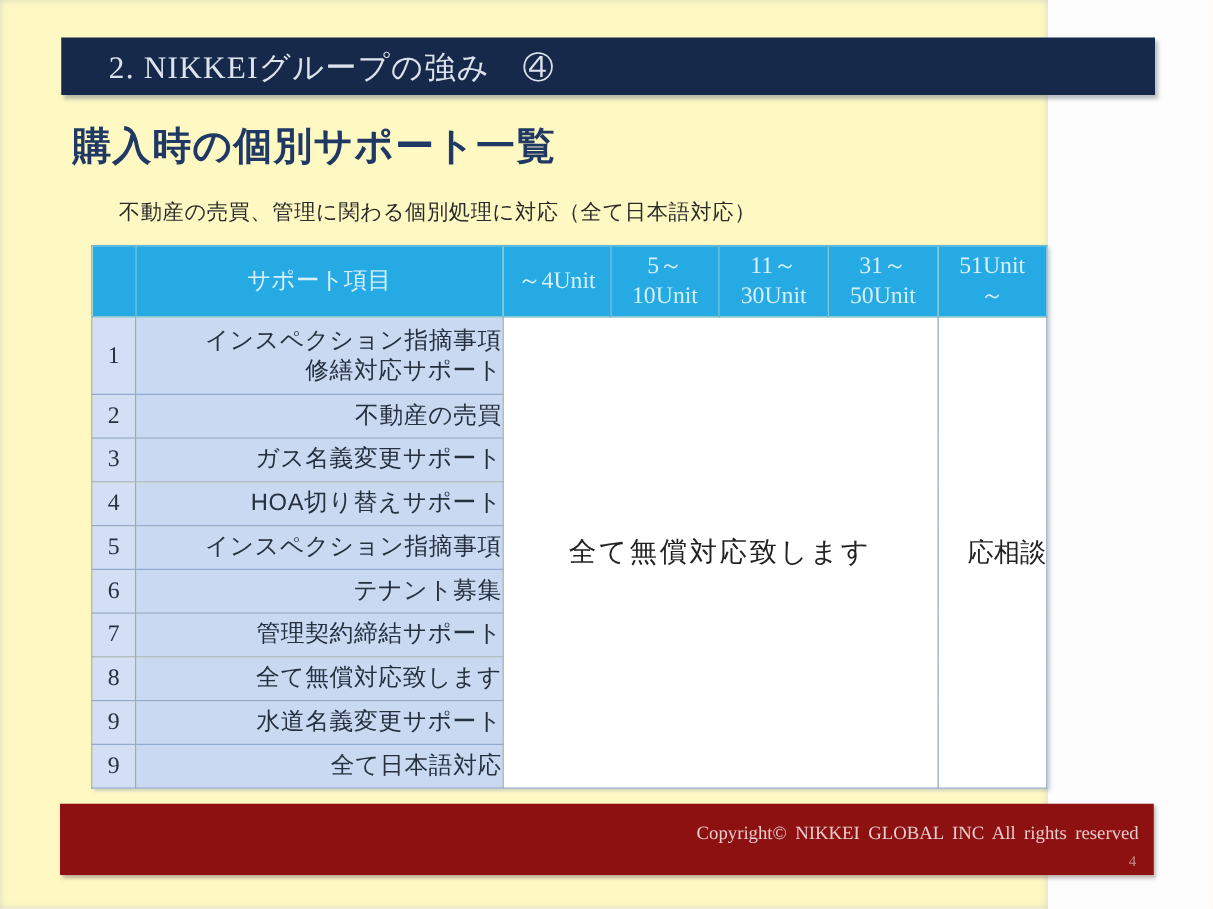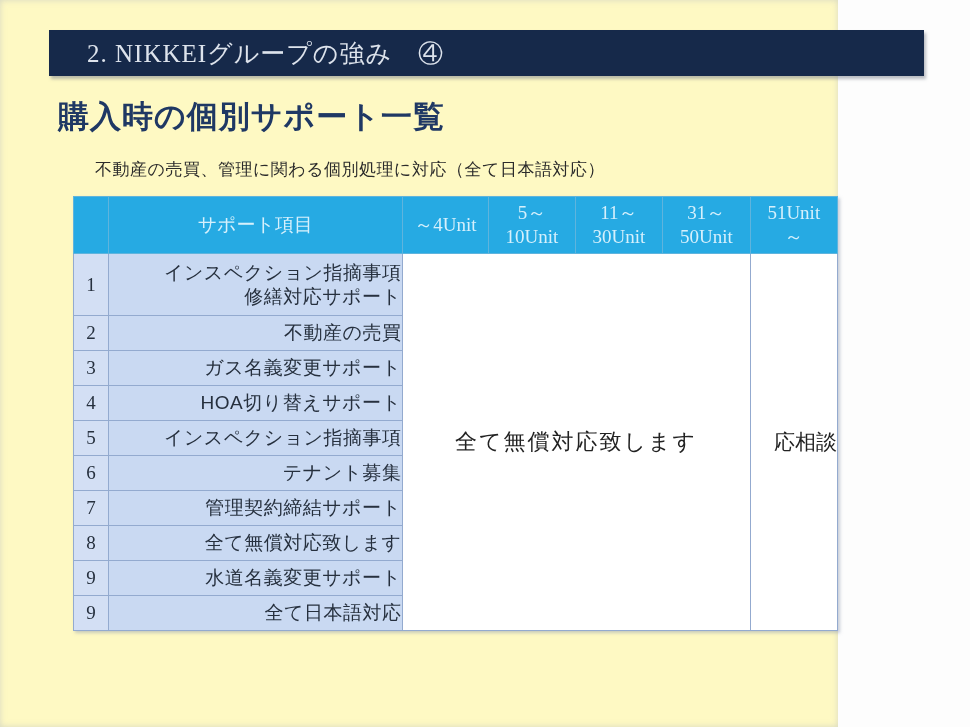--- a/index.html
+++ b/index.html
@@ -224,14 +224,18 @@
       <td class="cell-no">9</td>
       <td class="cell-item">水道名義変更サポート</td>
     </tr>
     <tr class="row-std">
       <td class="cell-no">9</td>
       <td class="cell-item">全て日本語対応</td>
     </tr>
   </tbody>
     </table>
 
+  <div class="footer-bar">
+    <span class="footer-copyright">Copyright©  NIKKEI GLOBAL  INC All  rights  reserved</span>
+    <span class="footer-page-number">4</span>
+  </div>
 
 </div>
 
 </body></html>

